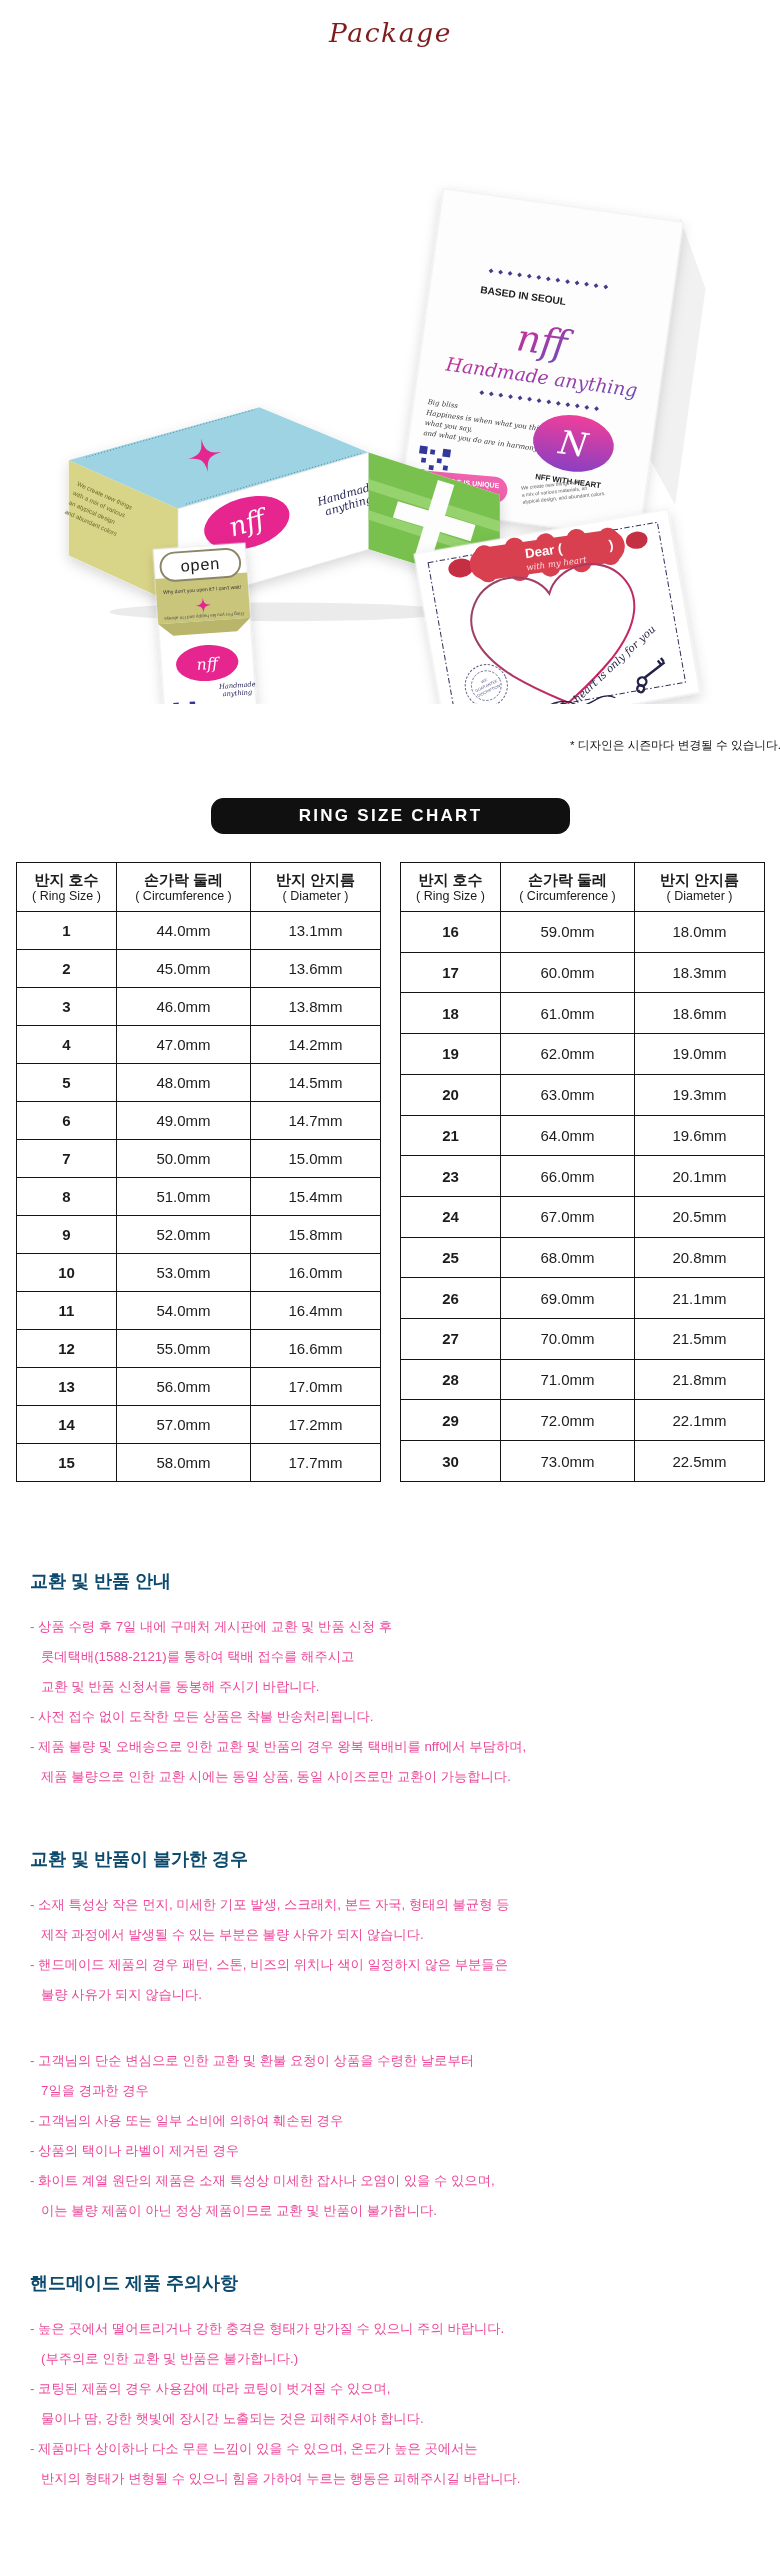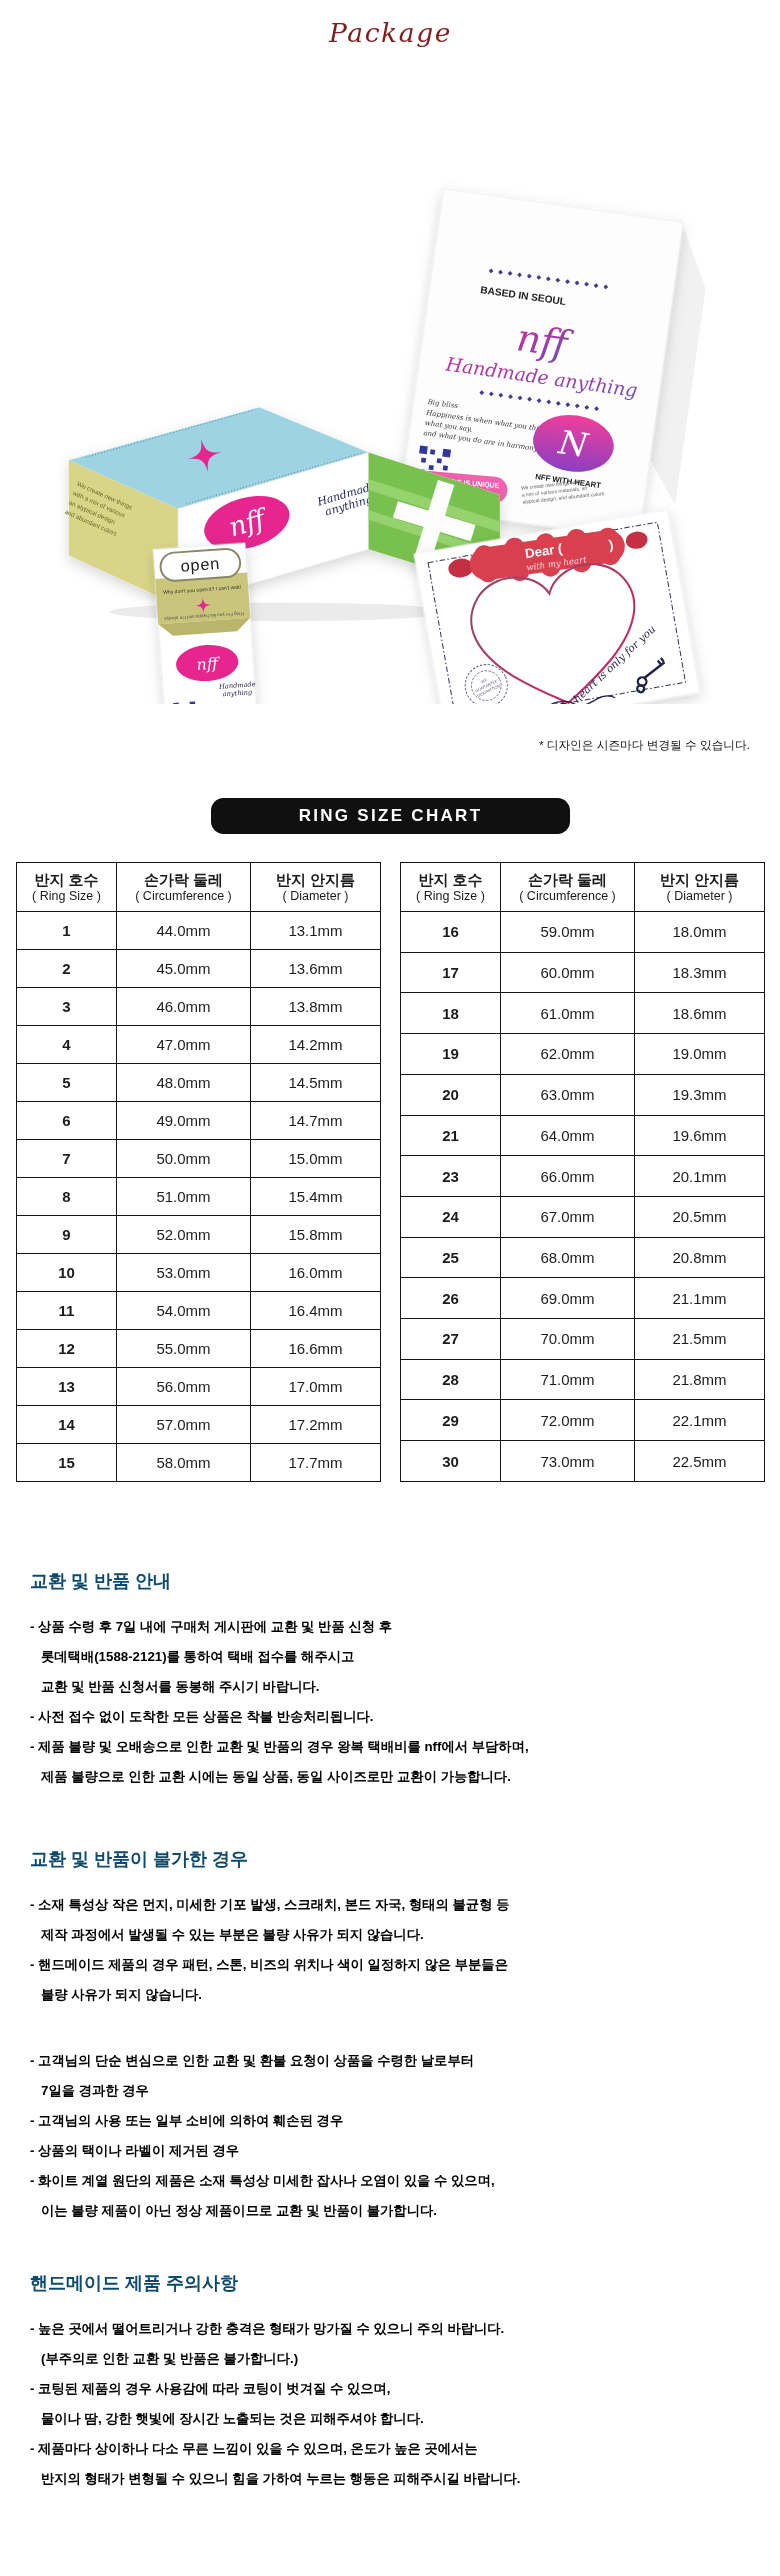--- a/index.html
+++ b/index.html
@@ -5,43 +5,43 @@
   html,body{margin:0;padding:0;background:#fff;}
   .page{width:781px;height:2576px;overflow:hidden;background:#fff;
         font-family:"Liberation Sans",sans-serif;color:#1a1a1a;}
   
   .hdr{padding-top:17px;text-align:center;}
   .hdr .title{font-family:"DejaVu Serif",serif;font-style:italic;font-size:26.5px;
               letter-spacing:1.6px;color:#7f1d1d;}
   
   .photo-svg{display:block;width:781px;height:656px;}
   
-  .design-note{margin-top:34px;text-align:right;padding-right:31px;
+  .design-note{margin-top:34px;text-align:right;
                font-size:11.7px;color:#111;}
   
   .pill-wrap{margin-top:45px;text-align:center;border-radius:17px;}
   .pill{display:inline-block;width:359px;height:36px;line-height:36px;background:#101010;
         color:#fff;border-radius:12.5px;font-size:17px;font-weight:700;letter-spacing:2.3px;}
   
   .tables{margin-top:28px;display:flex;justify-content:center;gap:19px;}
   table.size-table{border-collapse:collapse;table-layout:fixed;width:365px;}
   table.size-table th,table.size-table td{border:1.6px solid #141414;text-align:center;
         vertical-align:middle;padding:0;}
   table.size-table th{height:48px;font-weight:700;}
   table.size-table th .ko{display:block;font-size:15px;line-height:19px;}
   table.size-table th .en{display:block;font-size:12.5px;font-weight:400;line-height:15.6px;}
   table.size-table td{height:37px;font-size:15px;color:#1c1c1c;}
   table.size-table td.c0{font-weight:700;}
   col.w0{width:100px;} col.w1{width:134px;} col.w2{width:130px;}
   
   .sections{padding:0 23.4px 0 30px;}
   section.info h2{margin:0;font-size:18px;font-weight:700;color:#0c4a6e;}
   section.info .bullets{margin-top:19px;}
-  .bullet{font-size:13.3px;line-height:30px;color:#000000;white-space:pre-line;
-          padding-left:11px;text-indent:-11px;font-weight:bold;}
+  .bullet{font-size:13.3px;line-height:30px;color:#ec4899;white-space:pre-line;
+          padding-left:11px;text-indent:-11px;}
   .bullet.gap{margin-top:36px;}
   .sec-1{margin-top:87px;}
   .sec-2{margin-top:55px;}
   .sec-3{margin-top:45px;}
   
   text{font-family:"Liberation Sans",sans-serif;}
   .script{font-family:"DejaVu Serif",serif;font-style:italic;}
 </style>
 </head>
 <body>

